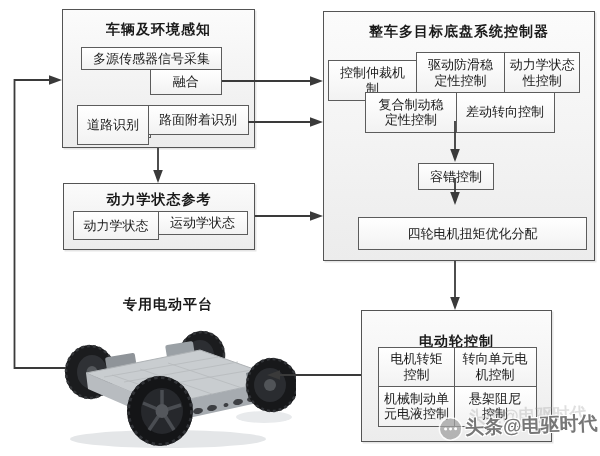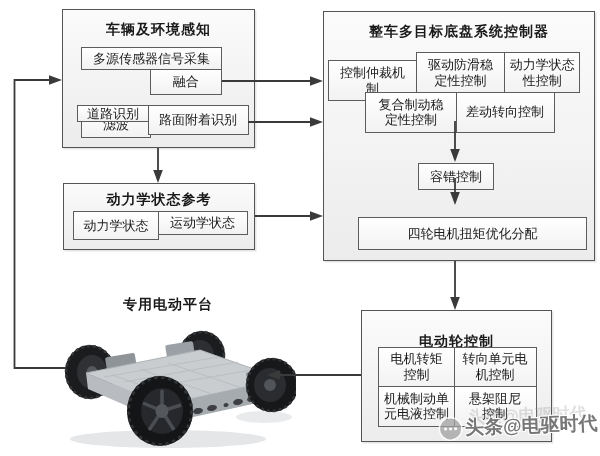--- a/index.html
+++ b/index.html
@@ -24,21 +24,21 @@
     display:flex; align-items:center; justify-content:center;
     font-size:13px; line-height:1.2; text-align:center;
     white-space:pre-line; padding:1px 2px;
   }
   
   #perception { left:62px; top:9px; width:193px; height:139px; }
   #perception .box-title { margin-top:11px; }
   .sensor-header { left:18px; top:37px; width:141px; height:23px; }
   .cell-filter   { left:18px; top:58.6px; width:70px; height:26px;margin-top:43px; }
   .cell-fusion   { left:86.6px; top:58.6px; width:72.4px; height:26px; }
-  .cell-road     { left:14px; top:95px; width:72px; height:17px; }
+  .cell-road     { left:14px; top:95px; width:72px; height:40px; }
   .cell-adhesion { left:84.6px; top:95px; width:101px; height:30px; }
   
   #reference { left:63px; top:183px; width:192px; height:67px; }
   #reference .box-title { margin-top:7px; }
   .cell-dyn { left:9px; top:27px; width:86px; height:29px; }
   .cell-kin { left:93.6px; top:27px; width:90px; height:24px; }
   
   #controller { left:323px; top:11px; width:272px; height:250px; }
   #controller .box-title { margin-top:11px; }
   .cell-arb   { left:4px;   top:48px; width:89px;  height:41px; }

